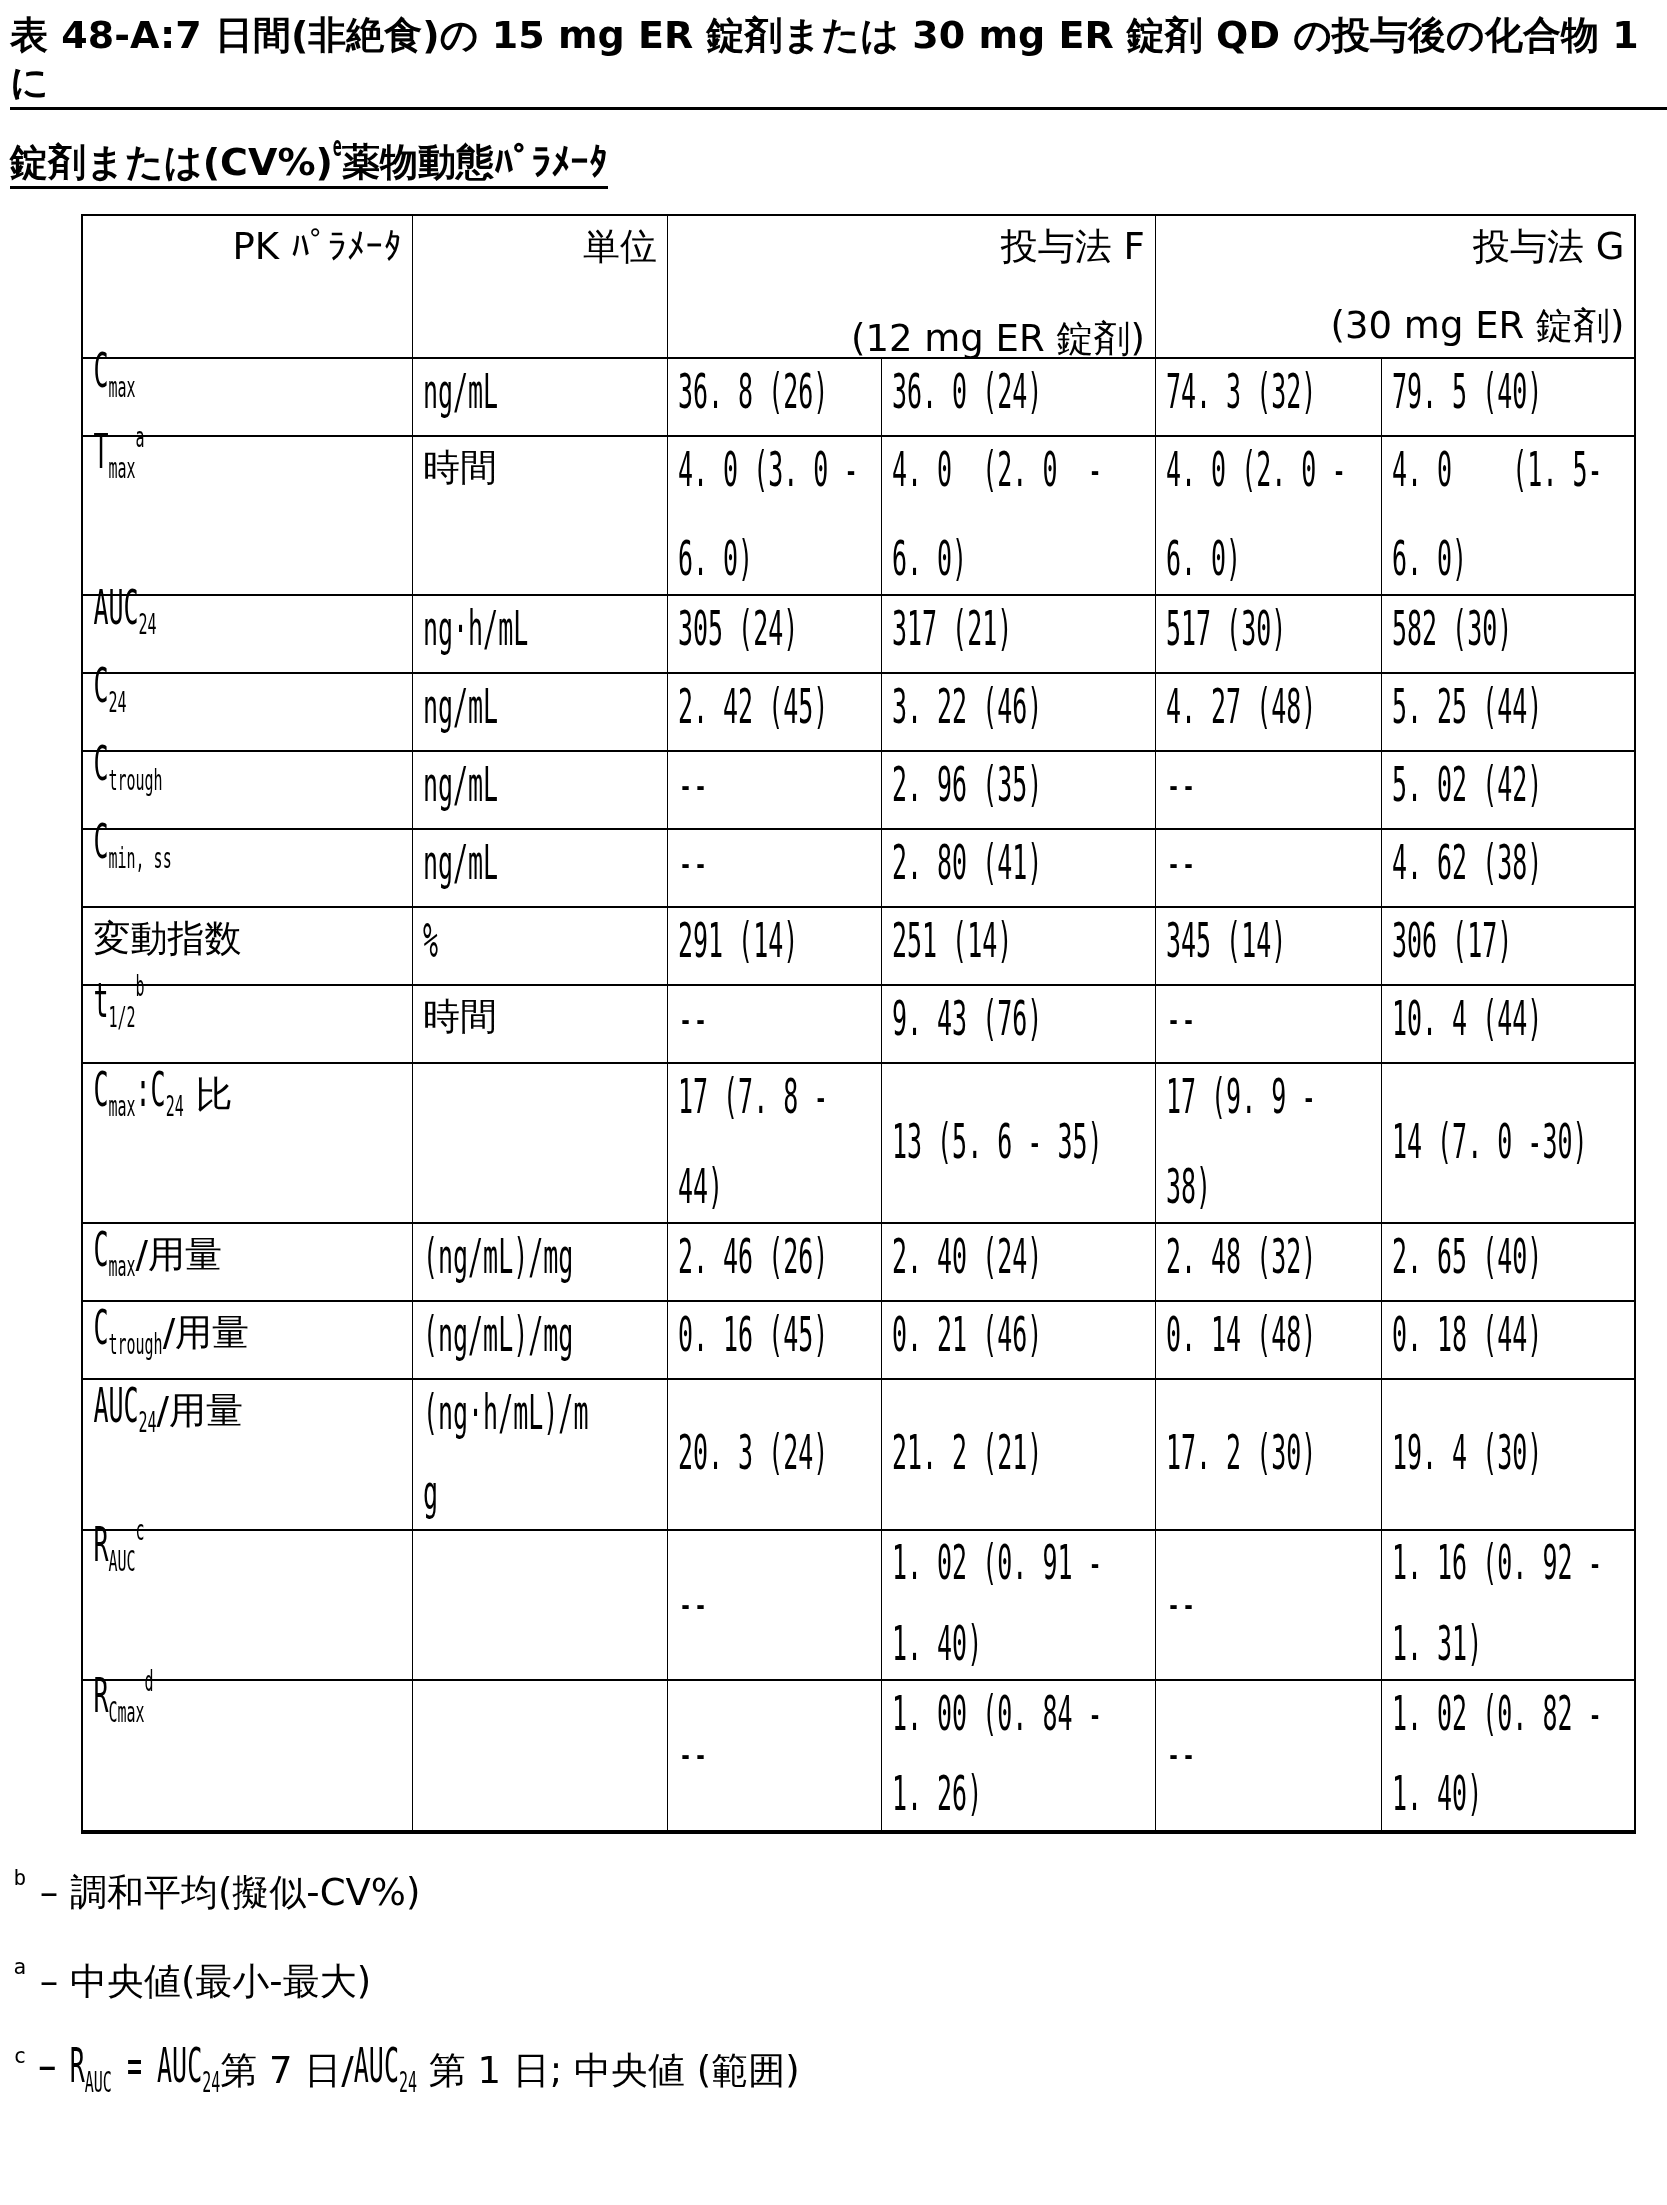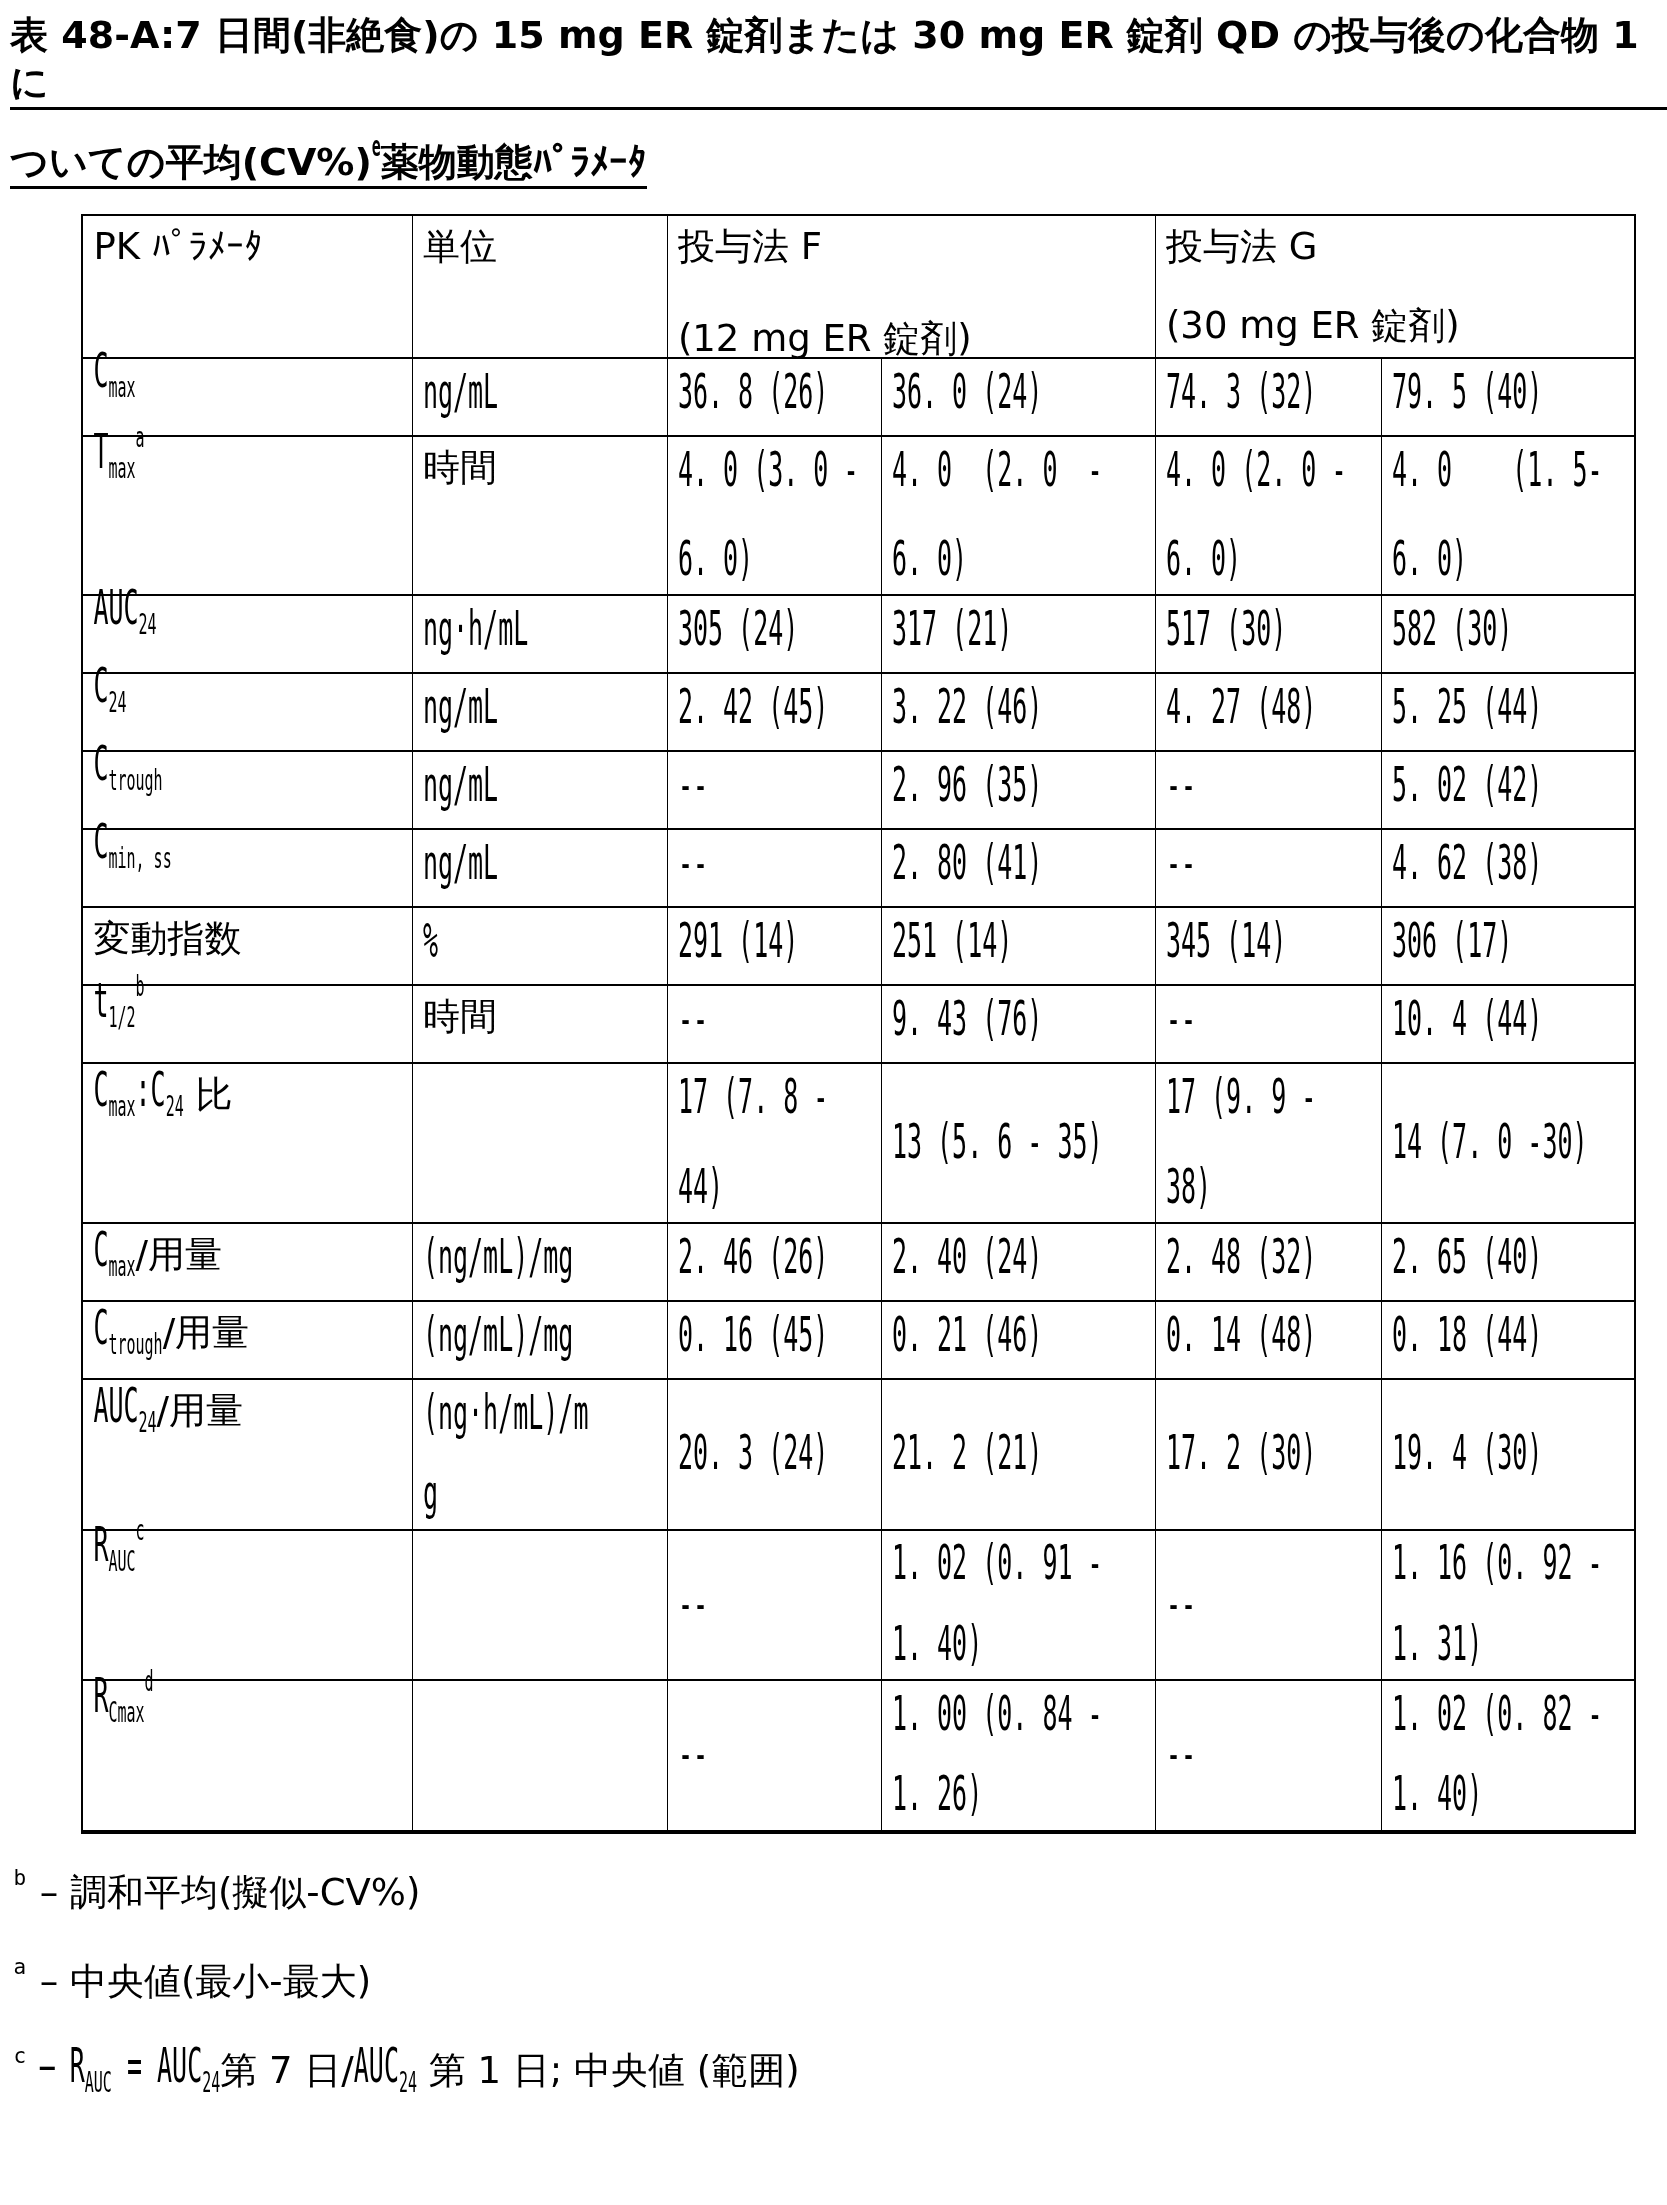--- a/index.html
+++ b/index.html
@@ -23,21 +23,21 @@
   .pn{}
   .ps{font-size:0.6em;vertical-align:-0.35em;}
   .pp{font-size:0.6em;vertical-align:0.75em;}
 
   
   table.pk{border-collapse:collapse;table-layout:fixed;width:1553px;margin:0 0 0 73px;
            border:2.5px solid #000;border-bottom-width:4.2px;}
   th,td{border:1.7px solid #000;border-top-width:2.5px;border-bottom-width:2.5px;
         box-sizing:border-box;padding:6.8px 10px;vertical-align:top;text-align:left;
         font-weight:normal;overflow:visible;}
-  tr.h1 th{height:140px;}
+  tr.h1 th{height:140px;text-align:right;}
   tr.h2 th{height:56px;}
   td{height:78px;}
   tr.tall2 td{height:125px;}
   tr.tall1 td{height:149px;}
   td.va-mid{vertical-align:middle;}
   .cb{}
   .spread{display:flex;flex-direction:column;justify-content:space-between;}
   .vline{white-space:pre;}
 
   
@@ -49,21 +49,21 @@
 </head>
 <body>
 
 <div class="page">
 
   <div class="title-block">
     <div>
       <span class="title-line"><span class="cjk">表 48-A:7 日間(非絶食)の 15 mg ER 錠剤または 30 mg ER 錠剤 QD の投与後の化合物 1 に</span></span>
     </div>
     <div class="tl2">
-      <span class="title-line" id="title-line-2"><span class="cjk pn">ついての平均(CV%)</span><span class="lat o-base"><span class="pp">e</span></span><span class="cjk pn">薬物動態ﾊﾟﾗﾒｰﾀ</span></span>
+      <span class="title-line" id="title-line-2"><span class="cjk pn">錠剤または(CV%)</span><span class="lat o-base"><span class="pp">e</span></span><span class="cjk pn">薬物動態ﾊﾟﾗﾒｰﾀ</span></span>
     </div>
   </div>
 
   <table class="pk">
     <colgroup>
       <col style="width:330px">
       <col style="width:255px">
       <col style="width:214px">
       <col style="width:274px">
       <col style="width:226px">

